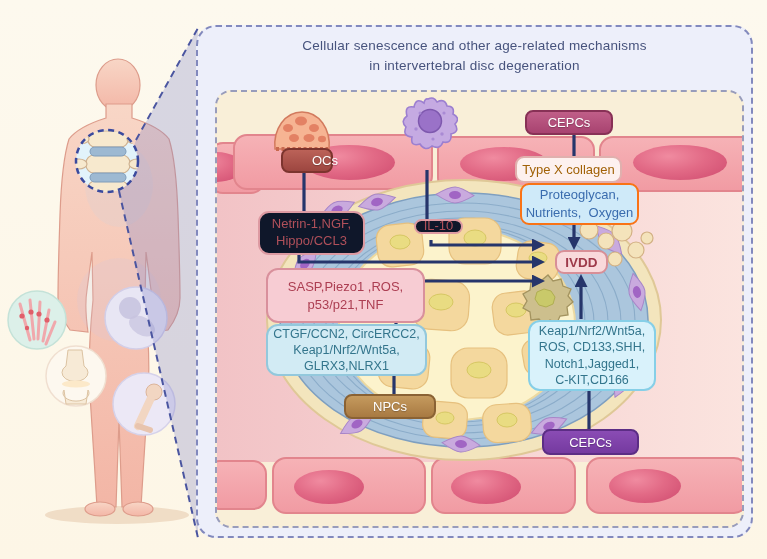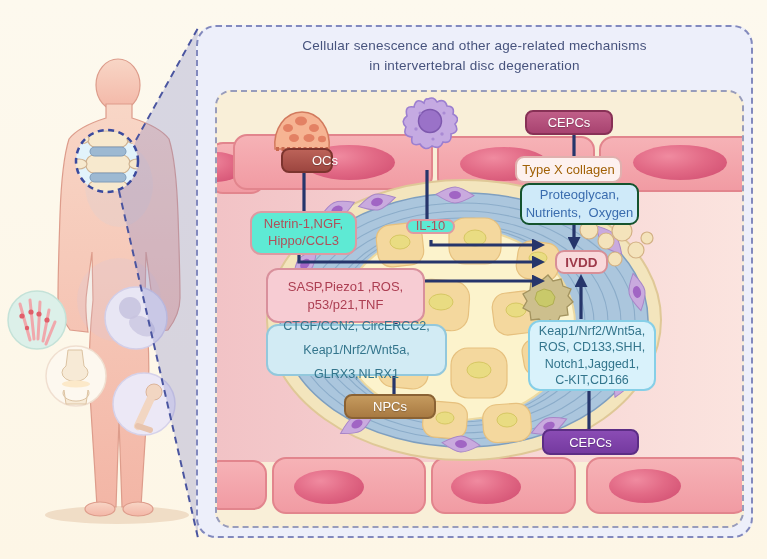--- a/index.html
+++ b/index.html
@@ -44,27 +44,27 @@
     display:flex;flex-direction:column;align-items:center;justify-content:center;
     text-align:center;border-radius:9px;z-index:6;
   }
   .box div{white-space:pre-wrap;}
   .tag{font-size:13px;color:#fff;border-radius:8px;text-shadow:0 1px 1px rgba(0,0,0,.25);}
   .tag-ocs{background:linear-gradient(180deg,#bb6258,#9d4640);border:2px solid #7c342e;}
   .tag-macs{background:linear-gradient(180deg,#8a63c6,#7048ae);border:2px solid #573694;}
   .tag-cepcs{background:linear-gradient(180deg,#c05e88,#a84370);border:2px solid #883156;}
   .tag-npcs{background:linear-gradient(180deg,#c59a5e,#a87a42);border:2px solid #8a6234;}
   .tag-afcs{background:linear-gradient(180deg,#8a4cb4,#753aa0);border:2px solid #5c2d85;}
-  .pinkbox{background:#5eead4;border:2px solid #dd9aa2;color:#b0505a;font-size:13px;line-height:1.3;}
+  .pinkbox{background:#0f172a;border:2px solid #dd9aa2;color:#b0505a;font-size:13px;line-height:1.3;margin-left:8px;}
   .typex{background:#fdf1ef;border:2px solid #e0b0ae;color:#a16207;font-size:13px;}
   .ivddbox{background:#f9d9db;border:2px solid #d88f97;color:#9e3a4a;font-size:13.5px;font-weight:bold;}
   .saspbox{background:#f7ccd3;border:2px solid #d9909c;color:#ac3e52;font-size:13px;line-height:1.33;border-radius:12px;}
   .bluebox{background:#d2ebf4;border:2px solid #93c8dc;color:#33758c;font-size:12.5px;line-height:1.3;border-radius:12px;}
   .keapbox{background:#d9f2fb;border:2px solid #86cfe7;color:#33758c;font-size:12.5px;line-height:1.3;border-radius:12px;}
-  .proteobox{background:#cfeaf9;border:2px solid #14532d;color:#3a6cae;font-size:13px;line-height:1.35;}
+  .proteobox{background:#cfeaf9;border:2px solid #f97316;color:#3a6cae;font-size:13px;line-height:1.35;}
 </style>
 </head>
 <body>
 
 <svg class="abs" style="left:0;top:0;z-index:0" width="240" height="559" viewBox="0 0 240 559">
   <defs>
     <linearGradient id="skin" x1="0" y1="0" x2="0" y2="1">
       <stop offset="0" stop-color="#f8d6c6"></stop>
         <stop offset="1" stop-color="#f3b6a6"></stop>
     </linearGradient>
@@ -355,21 +355,21 @@
     <div class="abs box pinkbox" style="left:189px;top:127px;width:49px;height:15px;">
       <div>IL-10</div>
     </div>
     <div class="abs box ivddbox" style="left:338px;top:158px;width:53px;height:24px;">
       <div>IVDD</div>
     </div>
     <div class="abs box saspbox" style="left:49px;top:176px;width:159px;height:55px;">
       <div>SASP,Piezo1 ,ROS,</div>
       <div>p53/p21,TNF</div>
     </div>
-    <div class="abs box bluebox" style="left:49px;top:232px;width:181px;height:52px;gap:8px;">
+    <div class="abs box bluebox" style="left:49px;top:232px;width:161px;height:52px;">
       <div>CTGF/CCN2, CircERCC2,</div>
       <div>Keap1/Nrf2/Wnt5a,</div>
       <div>GLRX3,NLRX1</div>
     </div>
     <div class="abs box keapbox" style="left:311px;top:228px;width:128px;height:71px;">
       <div>Keap1/Nrf2/Wnt5a,</div>
       <div>ROS, CD133,SHH,</div>
       <div>Notch1,Jagged1,</div>
       <div>C-KIT,CD166</div>
     </div>

